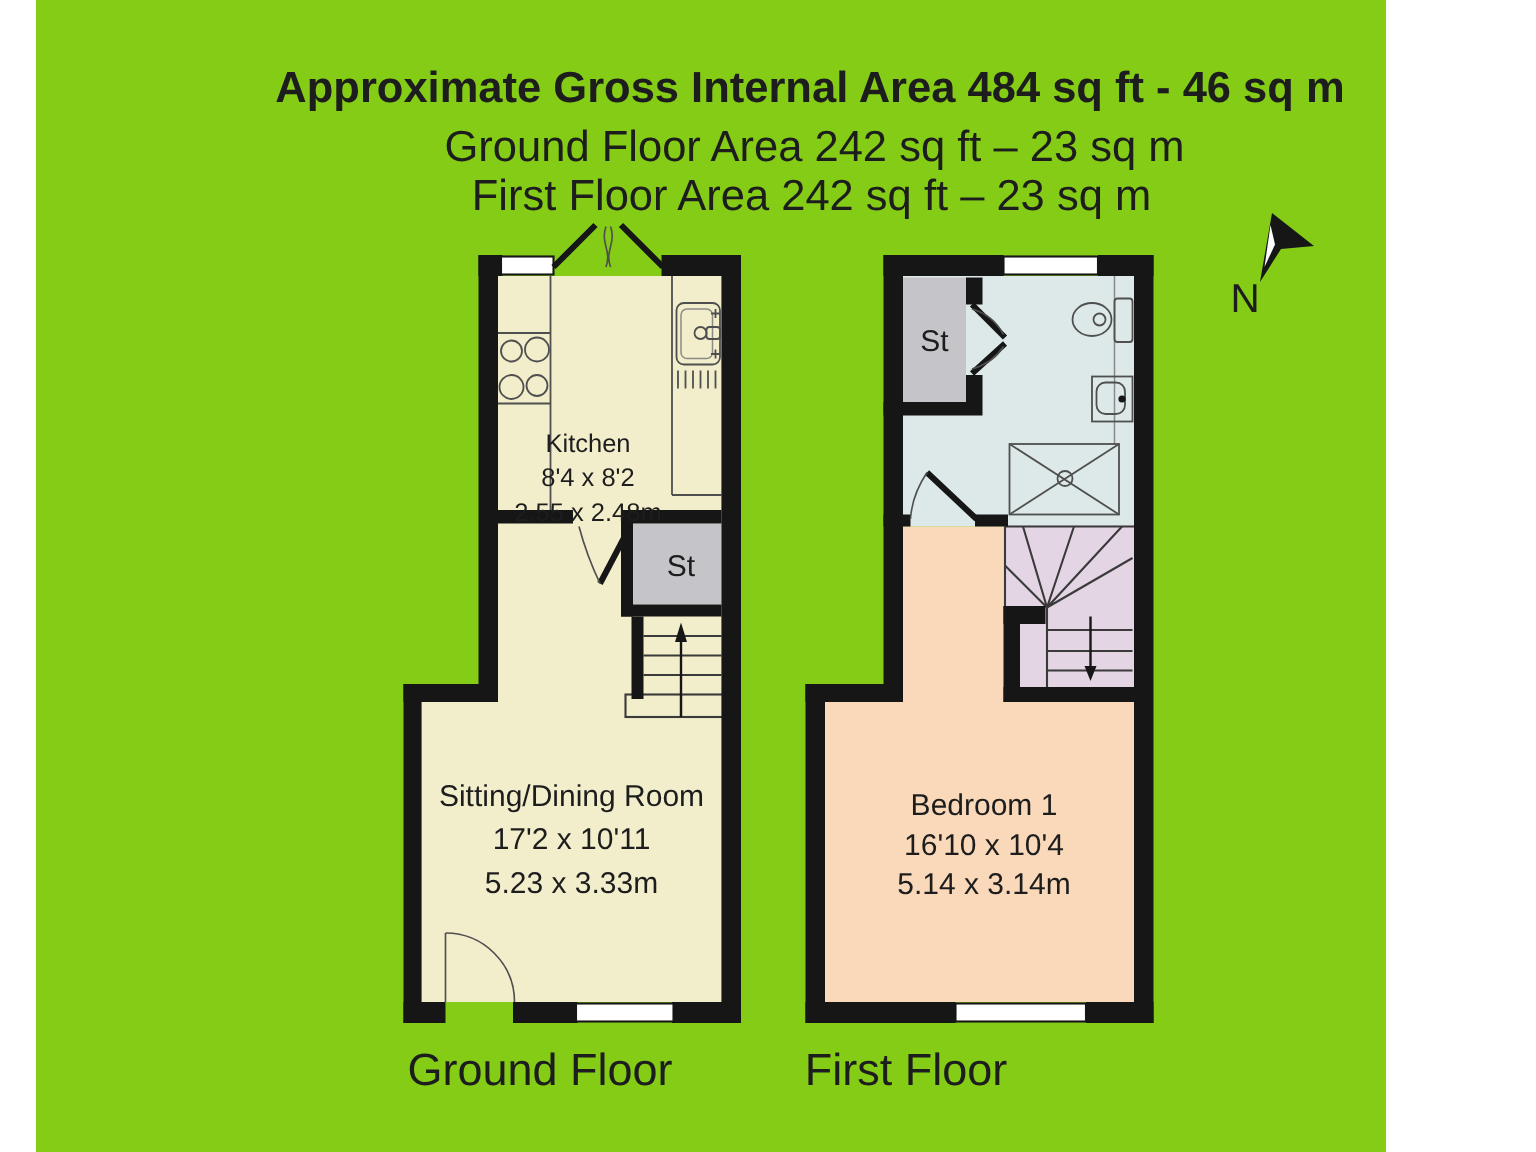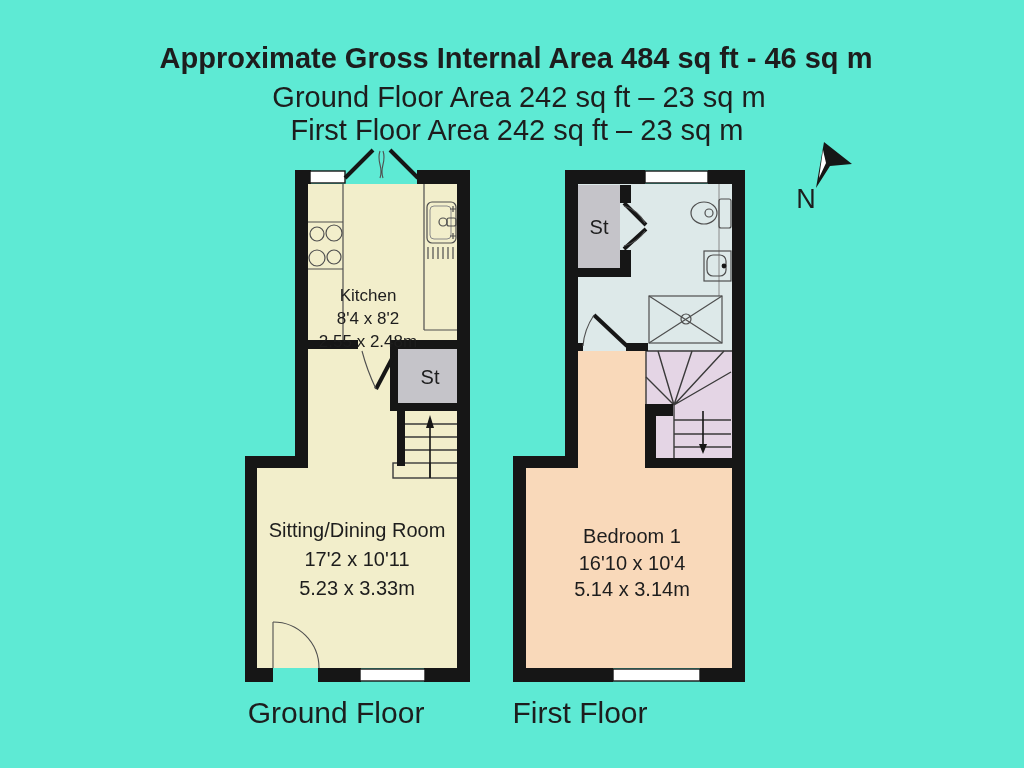--- a/index.html
+++ b/index.html
@@ -1,17 +1,17 @@
 <!DOCTYPE html>
 <html><head>
 <meta charset="utf-8">
 <style>
   html,body{margin:0;padding:0;background:#ffffff;}
-  .canvas{position:relative;width:1024px;height:768px;background:#5eead4;overflow:hidden;
-          font-family:"Liberation Sans",sans-serif;}
+  .canvas{position:relative;width:900px;height:768px;background:#84cc16;overflow:hidden;
+          font-family:"Liberation Sans",sans-serif;margin-left:24px;}
   svg{position:absolute;left:0;top:0;}
   .wall rect{fill:#161616;}
   .thin{stroke:#3a3a3a;stroke-width:1.4;fill:none;}
   .fix{stroke:#4f4f4f;stroke-width:1.2;fill:none;}
   .faint{stroke:#8a8a8a;stroke-width:1;fill:none;}
   .door-leaf{stroke:#161616;stroke-width:4;fill:none;}
   .door-arc{stroke:#4f4f4f;stroke-width:1.1;fill:none;}
   .win{fill:#ffffff;stroke:#161616;stroke-width:1.4;}
   .arrow-shaft{stroke:#161616;stroke-width:1.6;fill:none;}
   .arrow-head{fill:#161616;}

